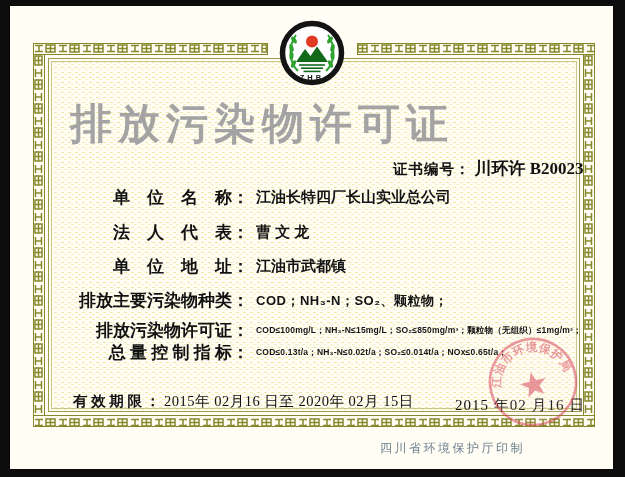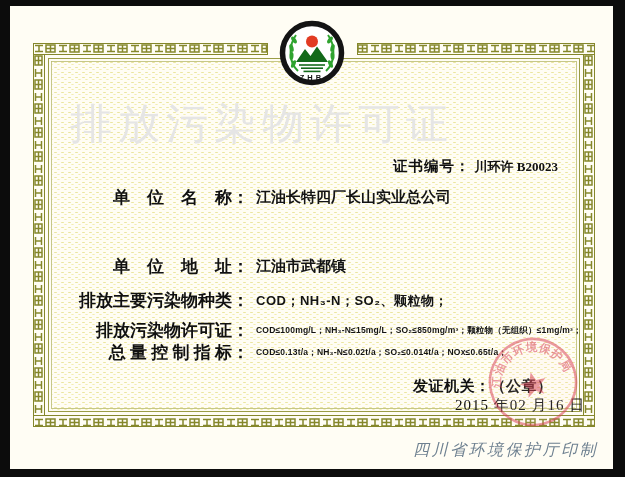--- a/index.html
+++ b/index.html
@@ -26,28 +26,28 @@
     opacity: .8;
   }
 
   #frame-svg { position: absolute; left: 33px; top: 43px; }
 
   #emblem { position: absolute; left: 279px; top: 20px; }
 
   #title {
     position: absolute; left: 0; top: 96px; width: 524px;
     text-align: center; font-family: "Liberation Sans", sans-serif;
-    font-weight: 400; font-size: 42px; letter-spacing: 6px; color: #e5e5e5;
+    font-weight: 700; font-size: 42px; letter-spacing: 6px; color: #a3a3a3;
   }
 
   #certno {
     position: absolute; left: 393px; top: 157px; white-space: nowrap;
   }
   #certno .lbl { font-weight: bold; font-size: 14.5px; color: #111; letter-spacing: 1px; }
-  #certno .val { font-weight: bold; font-size: 13px; color: #111; margin-left: 4px; }
+  #certno .val { font-weight: bold; font-size: 17px; color: #111; margin-left: 4px; }
 
   .row { position: absolute; left: 73px; white-space: nowrap; }
   .row .lbl {
     display: inline-block; width: 176px; font-weight: bold;
     font-size: 17px; color: #111; vertical-align: middle; text-align: right;
   }
   .row .val {
     font-family: "Liberation Sans", sans-serif; font-size: 15px; color: #141414;
     vertical-align: middle; margin-left: 7px; font-weight: bold;
   }
@@ -59,22 +59,22 @@
   #issue-date { position: absolute; left: 455px; top: 396px; white-space: nowrap;
     font-size: 15px; color: #111; letter-spacing: 1px; }
 
   #validity { position: absolute; left: 73px; top: 392px; white-space: nowrap; }
   #validity .lbl { font-weight: bold; font-size: 14.5px; color: #111; }
   #validity .val { font-size: 14.5px; color: #111; margin-left: 4px; letter-spacing: .5px; }
 
   #seal { position: absolute; left: 485px; top: 334px; opacity: .55; transform: rotate(-14deg); }
 
   #footer {
-    position: absolute; left: 380px; top: 440px; width: 218px; text-align: right;
-    font-style: italic; font-size: 16px; color: #6e8090; letter-spacing: 2.5px;
+    position: absolute; left: 380px; top: 440px; width: 218px; text-align: left;
+    font-size: 12px; color: #6e8090; letter-spacing: 2.5px;
   }
 </style>
 </head>
 <body>
 
 <div id="page">
 
   <div id="paper"></div>
   <div id="dots"></div>
 
@@ -140,42 +140,45 @@
   <div id="title">排放污染物许可证</div>
 
   <div id="certno">
     <span class="lbl">证书编号：</span><span class="val">川环许 B20023</span>
   </div>
 
   <div class="row" style="top:186px">
     <span class="lbl">单　位　名　称：</span><span class="val">江油长特四厂长山实业总公司</span>
   </div>
 
+  <div class="row" style="top:221px">
+    <span class="lbl">法　人　代　表：</span><span class="val">曹 文 龙</span>
+  </div>
 
   <div class="row" id="row-kinds" style="top:289px">
     <span class="lbl">排放主要污染物种类：</span><span class="val">COD；NH₃-N；SO₂、颗粒物；</span>
   </div>
 
   <div class="row" style="top:255px">
     <span class="lbl">单　位　地　址：</span><span class="val">江油市武都镇</span>
   </div>
 
   <div class="row" id="row-conc" style="top:319px">
     <span class="lbl">排放污染物许可证：</span><span class="val">COD≤100mg/L；NH₃-N≤15mg/L；SO₂≤850mg/m³；颗粒物（无组织）≤1mg/m³；</span>
   </div>
 
   <div class="row" id="row-total" style="top:341px">
     <span class="lbl">总 量 控 制 指 标：</span><span class="val">COD≤0.13t/a；NH₃-N≤0.02t/a；SO₂≤0.014t/a；NOx≤0.65t/a；</span>
   </div>
 
-  <div id="issue-line">
-    <span>发证机关：</span><span>（公章）</span>
-  </div>
   <div id="issue-date">2015 年02 月16 日</div>
 
+  <div id="validity">
+    <span class="lbl">有 效 期 限 ：</span><span class="val">2015年 02月16 日至  2020年 02月 15日</span>
+  </div>
 
   <svg id="seal" width="96" height="96" viewBox="0 0 96 96">
     <defs>
       <path id="sealArc" d="M15,50 A33,33 0 1 1 81,50" fill="none"></path>
     </defs>
     <circle cx="48" cy="48" r="43" fill="rgba(255,220,224,0.18)" stroke="#d9475a" stroke-width="2.6"></circle>
     <text font-size="11.5" font-weight="bold" fill="#d9475a" font-family="Liberation Serif, serif">
       <textPath href="#sealArc" startOffset="4" textLength="96"><tspan>江油市环境保护局</tspan></textPath>
     </text>
     <polygon fill="#d9475a" points="48,38 51.4,46.9 61.0,47.2 53.4,53.0 56.2,62.2 48,56.7 39.8,62.2 42.6,53.0 35.0,47.2 44.6,46.9"></polygon>

